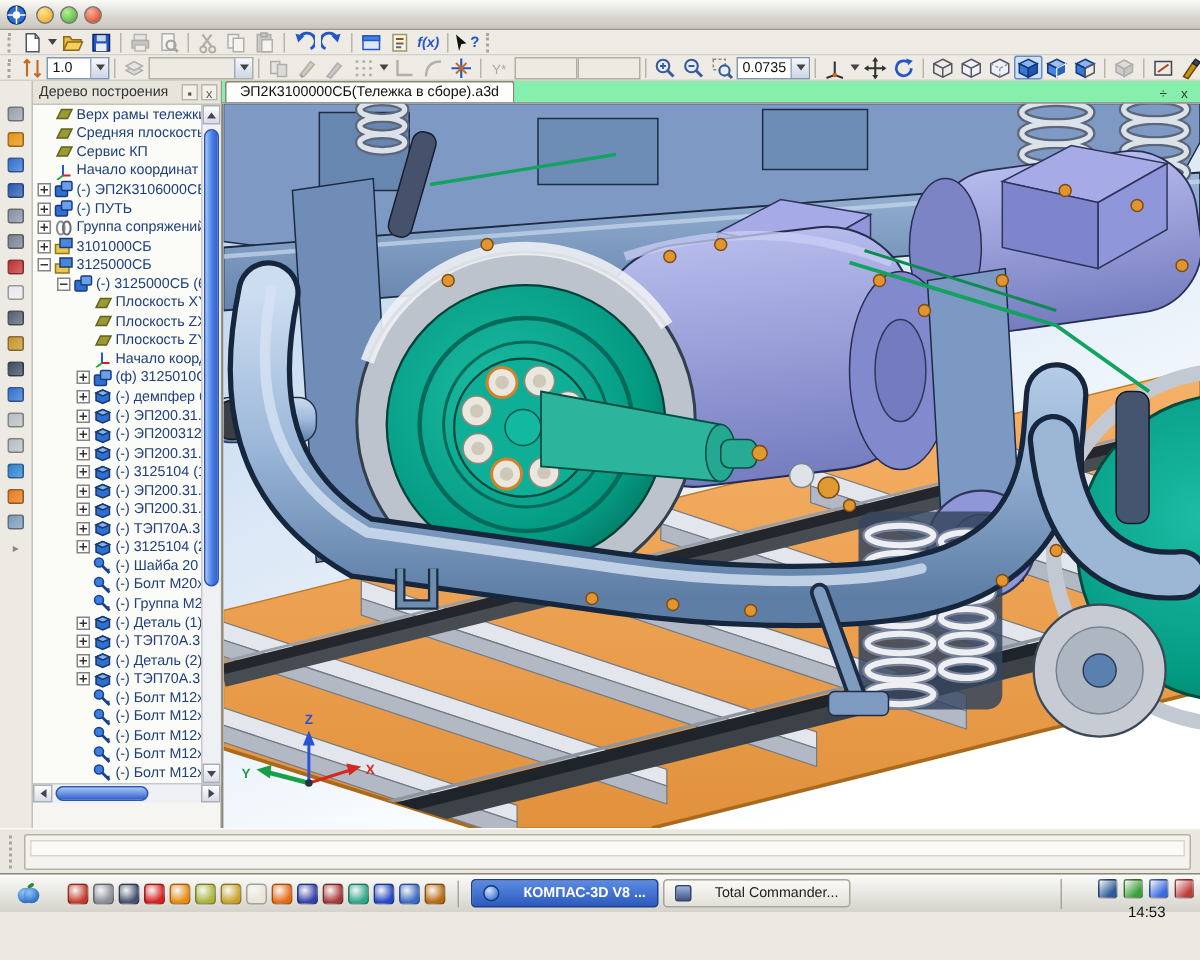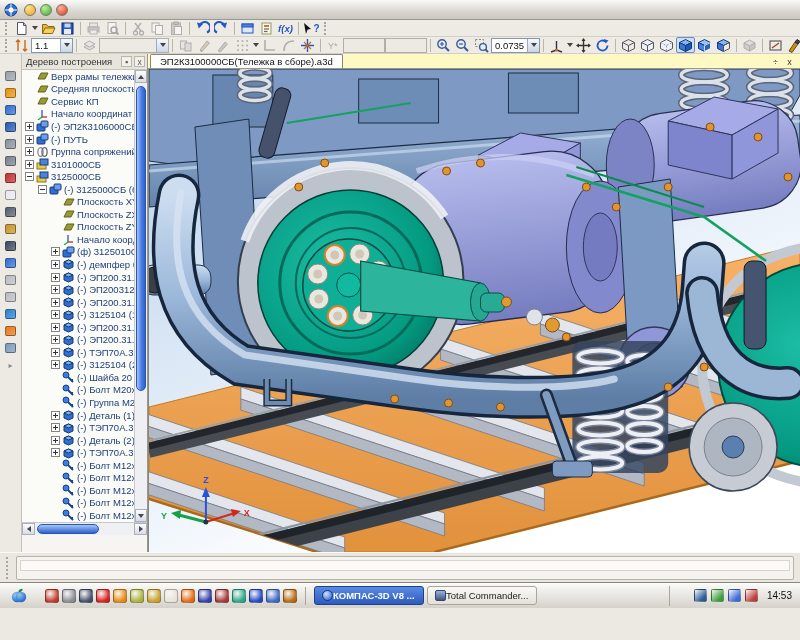--- a/index.html
+++ b/index.html
@@ -87,21 +87,21 @@
   .hsb-btn{position:absolute;top:0;bottom:0;width:13px;background:linear-gradient(#fdfdfd,#d8dce4);
     border:1px solid #aab0bc;display:flex;align-items:center;justify-content:center;}
   .hsb-btn.left{left:0;} .hsb-btn.right{right:0;}
   .hsb-thumb{position:absolute;top:1px;bottom:1px;left:15px;width:62px;border-radius:6px;
     background:linear-gradient(#a6c6f8,#2e60ca);border:1px solid #2a55b0;}
   .tree-tabs{height:17px;background:#e7e4db;border-top:1px solid #c6c3b8;display:flex;align-items:flex-start;}
   .tree-tab{margin:1px 0 0 3px;padding:1px 7px 2px;font-size:9.5px;background:#fbfaf7;
     border:1px solid #a5a195;border-bottom:none;border-radius:2px 2px 0 0;}
   
   .doc-area{flex:1;display:flex;flex-direction:column;min-width:0;}
-  .doc-tabs{height:15px;background:#fef9c3;display:flex;align-items:flex-end;
+  .doc-tabs{height:15px;background:#86efac;display:flex;align-items:flex-end;
     border-bottom:1px solid #9a988c;padding:0 2px;}
   .doc-tab{padding:1px 9px 1px;font-size:9.5px;background:#fdfdfb;border:1px solid #898578;
     border-bottom:none;border-radius:2px 2px 0 0;white-space:nowrap;}
   .doc-tab-btns{margin-left:auto;display:flex;gap:3px;padding:0 3px 1px;font-size:9px;color:#333;}
   .doc-tab-btns span{width:11px;text-align:center;}
   .viewport{flex:1;position:relative;border-left:1px solid #8a887c;background:#fff;overflow:hidden;}
   .viewport svg{width:100%;height:100%;display:block;}
   
   .propbar{height:30px;background:#e9e7e0;border-top:1px solid #fbfaf7;display:flex;align-items:center;padding:0 6px;}
   .prop-grip{width:4px;height:22px;border-left:2px dotted #a9a699;margin-right:6px;}
@@ -109,27 +109,27 @@
   .prop-inner::before{content:"";position:absolute;left:3px;right:3px;top:3px;height:9px;background:#fbfaf7;border:1px solid #d8d5cb;}
   .statusbar{height:18px;background:#ece9e0;border-top:1px solid #c9c5b9;display:flex;align-items:center;
     font-size:10px;color:#1a1a1a;padding-left:5px;white-space:nowrap;overflow:hidden;}
   
   .taskbar{height:26px;background:linear-gradient(#fbfbf9,#d4d2ca);border-top:1px solid #8a887c;
     display:flex;align-items:center;padding:0 4px;gap:3px;}
   .start-btn{width:30px;height:20px;display:flex;align-items:center;justify-content:center;flex:none;}
   .ql{display:flex;gap:3px;align-items:center;margin-left:8px;}
   .ql-ico{width:14px;height:14px;border-radius:3px;border:1px solid rgba(0,0,0,.3);}
   .tb-vsep{width:1px;height:18px;background:#aaa79a;margin:0 5px;flex:none;}
-  .task-btn{height:19px;display:flex;align-items:center;gap:0;padding:0 7px;font-size:9.5px;
+  .task-btn{height:19px;display:flex;align-items:center;gap:16px;padding:0 7px;font-size:9.5px;
     border-radius:3px;border:1px solid #a8a69a;background:linear-gradient(#fbfaf7,#e2e0d8);
     color:#222;white-space:nowrap;min-width:110px;}
   .task-btn.active{background:linear-gradient(#5b8be4,#2d5bbc);border-color:#1d3f8c;color:#fff;font-weight:bold;}
   .task-ico{width:11px;height:11px;border-radius:50%;flex:none;}
   .tray{display:flex;align-items:center;gap:4px;margin-left:auto;border-left:1px solid #aaa79a;
-    padding-left:24px;height:20px;}
+    padding-left:24px;height:20px;flex-direction:column;}
   .tray-ico{width:13px;height:13px;border-radius:2px;border:1px solid rgba(0,0,0,.3);}
   .clock{font-size:10px;margin:0 4px 0 5px;color:#111;}
 </style>
 </head>
 <body>
 
 <div class="app">
 
   <div class="titlebar">
     <span class="app-icon">
@@ -251,21 +251,21 @@
   </div>
 
   <div class="toolbar">
     <span class="grip"></span>
     <span class="tbtn">
       <svg width="15" height="15">
           <path d="M4,2 V13 M2,4 L4,2 L6,4 M11,13 V2 M9,11 L11,13 L13,11" fill="none" stroke="#c86a1a" stroke-width="1.4"></path>
         </svg>
     </span>
     <span class="combo">
-      <span class="cval">1.1</span>
+      <span class="cval">1.0</span>
       <span class="cbtn">
           <span class="caret"></span>
         </span>
     </span>
     <span class="tsep"></span>
     <span class="tbtn dis">
       <svg width="15" height="15">
           <polygon points="2,9 7.5,6 13,9 7.5,12" fill="#bcc" stroke="#667"></polygon>
           <polygon points="2,6 7.5,3 13,6 7.5,9" fill="#dde" stroke="#667"></polygon>
         </svg>

